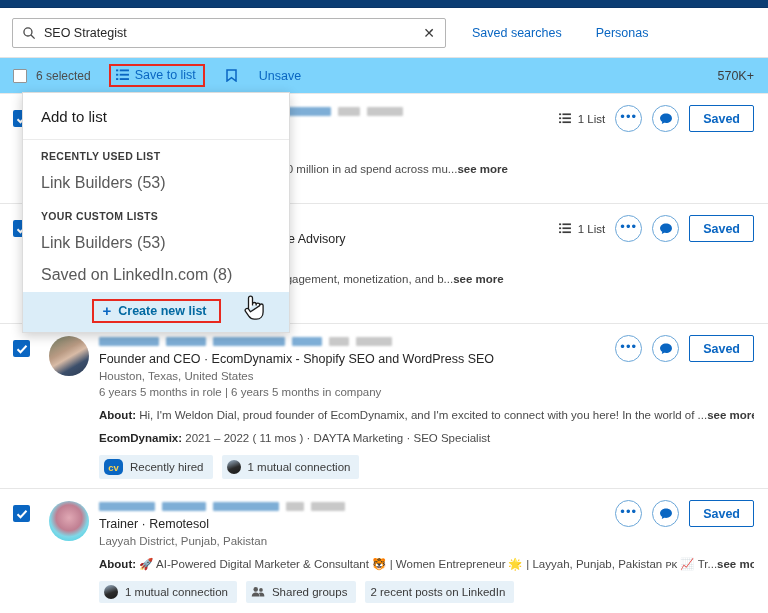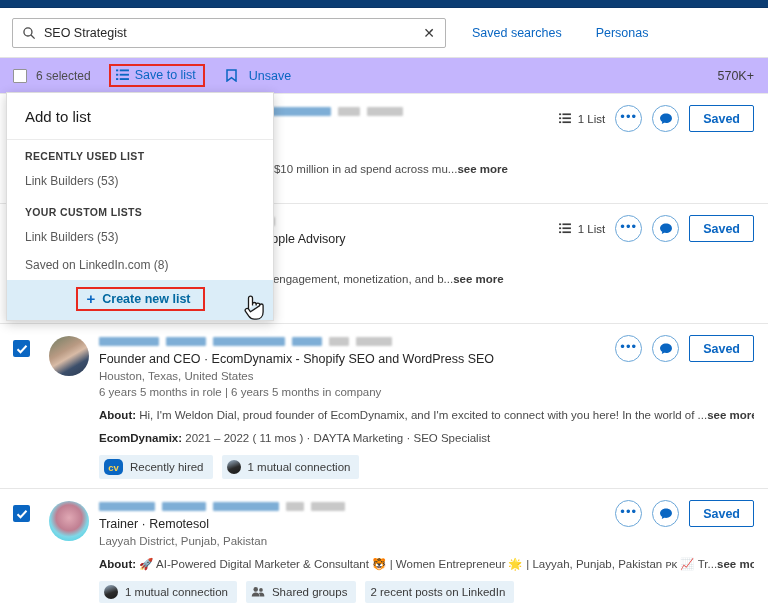--- a/index.html
+++ b/index.html
@@ -39,34 +39,34 @@
   }
   .toplinks{ display:flex; align-items:center; gap:34px; margin-left:26px; }
   .toplink{ color:#0a66c2; font-size:12.5px; cursor:pointer; }
 
   
   .actionbar{
     position:relative;
     display:flex; align-items:center;
     height:36px; padding:0 14px 0 13px;
     border-bottom:1px solid #e8e8e8;
-    background:#c4b5fd;
+    background:#7dd3fc;
   }
   .cb-empty{
     width:14px; height:14px; border:1px solid #949494; border-radius:1px;
     background:#fff; flex:0 0 auto; cursor:pointer;
   }
   .sel-count{ font-size:12px; color:#4d4d4d; margin-left:9px; }
   .hl-box{
     position:relative; margin-left:18px;
     border:2.5px solid #e8291f; padding:2px 7px 3px 5px;
     display:flex; align-items:center; gap:6px; cursor:pointer;
   }
   .act-link{ color:#0a66c2; font-size:12.5px; }
-  .unsave{ display:flex; gap:12px; margin-left:21px; cursor:pointer; }
+  .unsave{ display:flex; gap:22px; margin-left:21px; cursor:pointer; }
   .count-right{ margin-left:auto; font-size:12.5px; color:#3d3d3d; }
 
   .ico-list{ width:13px; height:12px; color:#0a66c2; flex:0 0 auto; }
   .ico-bookmark{ width:11px; height:13px; color:#0a66c2; flex:0 0 auto; }
 
   
   .results{ position:relative; background:#fff; }
   .result{
     position:relative; display:flex;
     border-bottom:1px solid #e6e6e6;
@@ -135,29 +135,29 @@
   .circbtn.dots{ font-size:13px; letter-spacing:1px; padding-bottom:5px; }
   .ico-msg{ width:14px; height:14px; color:#0a66c2; }
   .savedbtn{
     height:27px; padding:0 13px; border:1px solid #0a66c2; border-radius:2px;
     color:#0a66c2; font-size:12.5px; font-weight:bold;
     display:flex; align-items:center; background:#fff; cursor:pointer;
   }
 
   
   .dropdown{
-    position:absolute; left:6px; top:92px; width:268px;
+    position:absolute; left:22px; top:92px; width:268px;
     background:#fff; border:1px solid #dcdcdc;
     box-shadow:0 3px 11px rgba(0,0,0,.20);
     z-index:40;
   }
   .dd-title{ font-size:15px; color:#1c1c1c; padding:15px 18px 14px 18px; border-bottom:1px solid #ebebeb; }
   .dd-sec{ font-size:10.5px; font-weight:bold; color:#3b3b3b; letter-spacing:.35px;
            padding:10px 18px 6px 18px; }
-  .dd-item{ font-size:12px; color:#595959; padding:6px 18px 8px 18px; cursor:pointer; }
+  .dd-item{ font-size:16px; color:#595959; padding:6px 18px 8px 18px; cursor:pointer; }
   .dd-footer{
     background:#dbedf8; padding:7px 10px 9px 10px; display:flex; justify-content:center;
   }
   .dd-create-hl{
     border:2.5px solid #e8291f; padding:2px 12px 3px 9px;
     display:flex; align-items:center; gap:7px; cursor:pointer;
   }
   .dd-create{ color:#0369a1; font-size:12.5px; font-weight:bold; }
   .plus{ color:#0a66c2; font-size:15px; line-height:1; font-weight:bold; }
 

